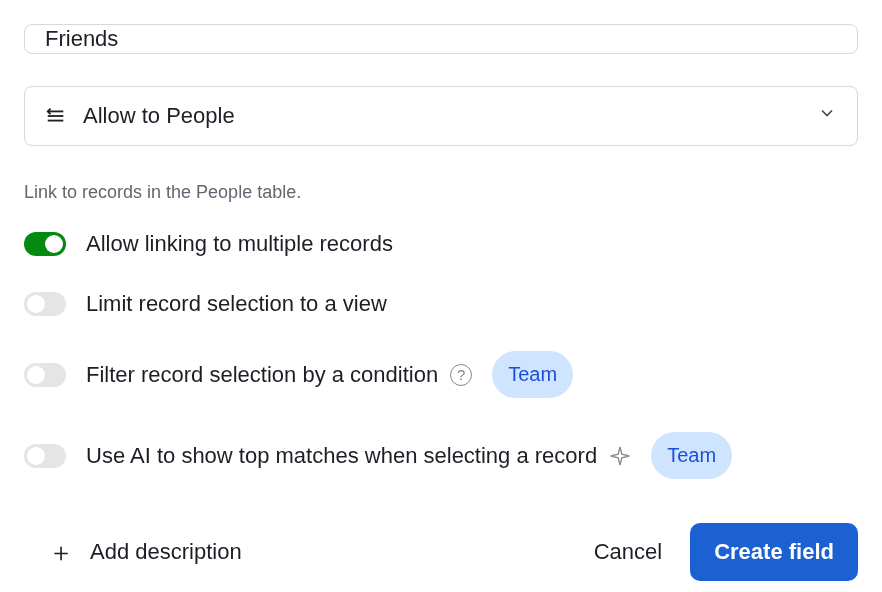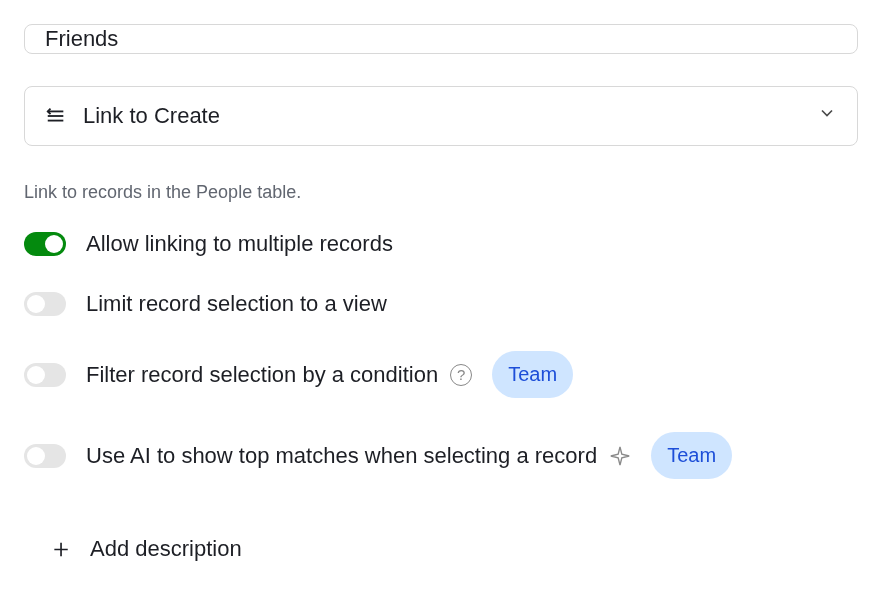--- a/index.html
+++ b/index.html
@@ -183,21 +183,21 @@
 <div class="field-type-select">
   <div class="left">
     <span class="link-icon">
       <svg width="22" height="22" viewBox="0 0 24 24" fill="none" stroke="#1d1f25" stroke-width="2">
         <line x1="3" y1="7" x2="20" y2="7"></line>
         <line x1="3" y1="12" x2="20" y2="12"></line>
         <line x1="3" y1="17" x2="20" y2="17"></line>
         <polyline points="6,4 3,7 6,10" fill="none"></polyline>
       </svg>
     </span>
-    <span>Link to Create</span>
+    <span>Allow to People</span>
   </div>
   <span class="chevron-down">
     <svg width="20" height="20" viewBox="0 0 24 24" fill="none" stroke="currentColor" stroke-width="2">
       <polyline points="6 9 12 15 18 9"></polyline>
     </svg>
   </span>
 </div>
 
 <div class="description-text">Link to records in the People table.</div>
 
@@ -247,16 +247,20 @@
     <span class="team-badge">Team</span>
   </div>
 
 </div>
 
 <div class="footer">
   <div class="add-description">
     <span class="plus-icon">＋</span>
     <span>Add description</span>
   </div>
+  <div class="footer-actions">
+    <button class="cancel-btn">Cancel</button>
+    <button class="create-btn">Create field</button>
+  </div>
 </div>
 
 
 
 
 </body></html>

